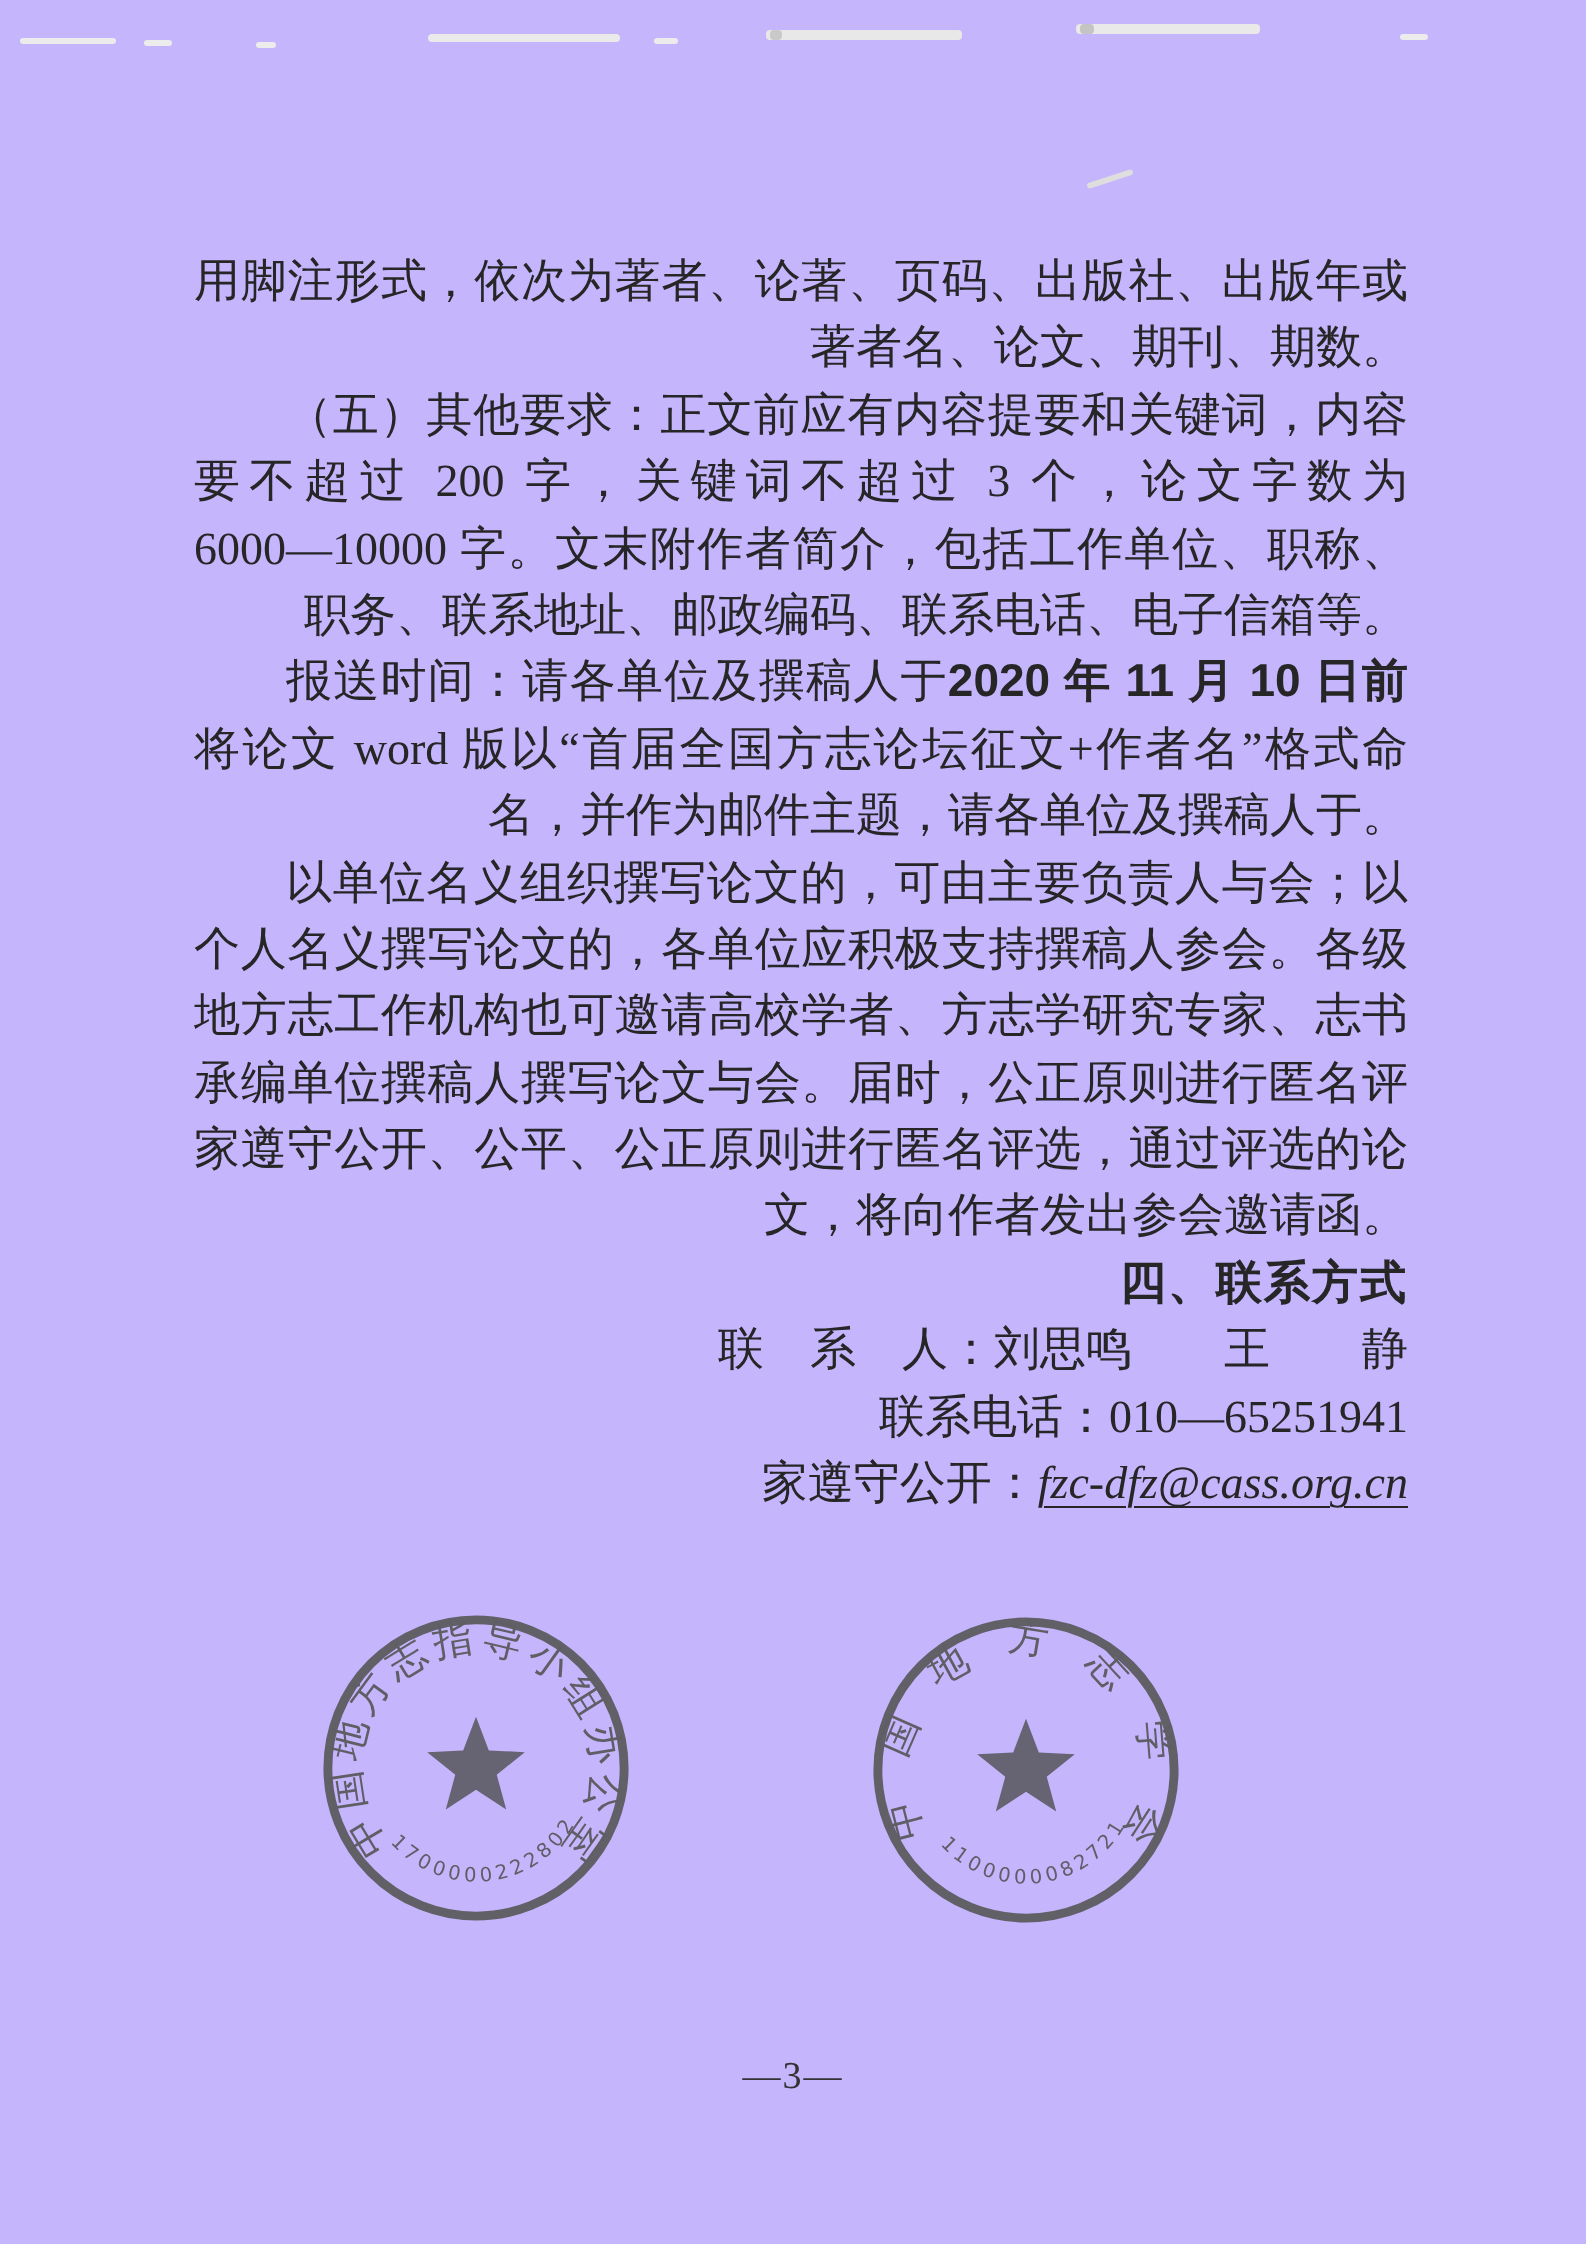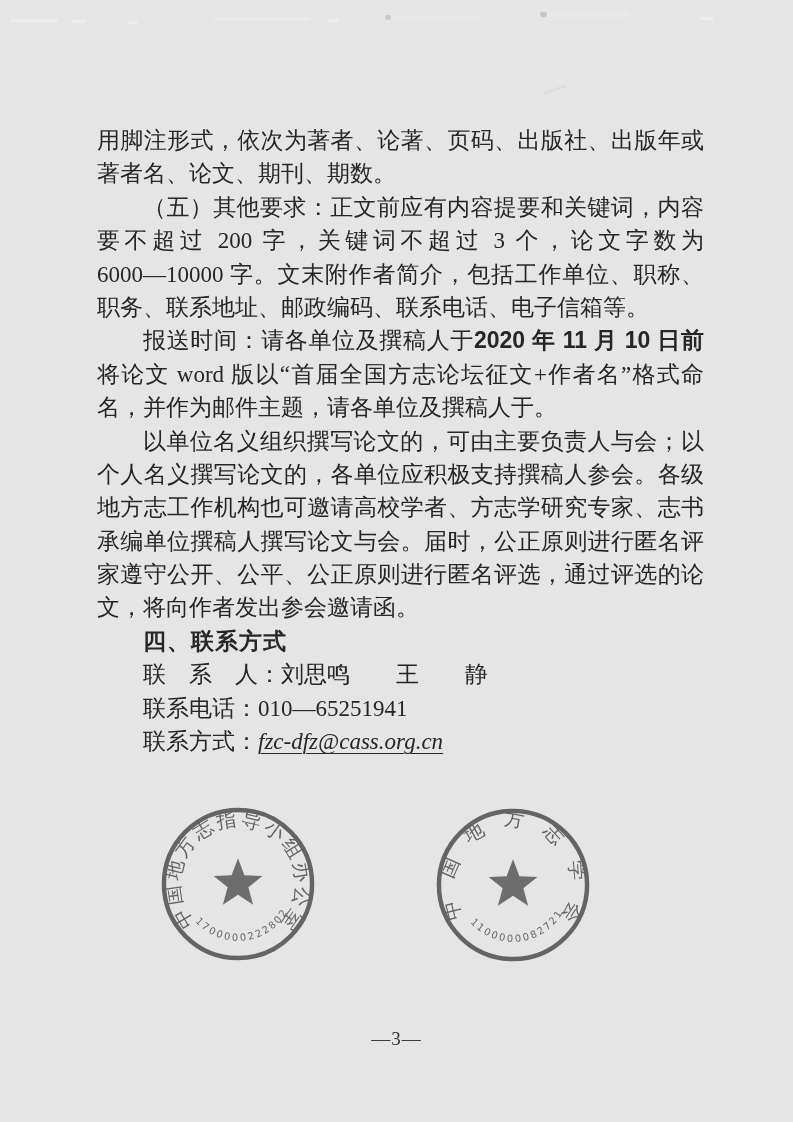--- a/index.html
+++ b/index.html
@@ -1,26 +1,26 @@
 <!DOCTYPE html>
 <html><head>
 <meta charset="utf-8">
 <style>
   html,body{margin:0;padding:0;background:#ffffff;}
   .page{
     position:relative;width:793px;height:1122px;margin:0 auto;
-    background:#e5e5e5;overflow:hidden;
+    background:#c4b5fd;overflow:hidden;
     font-family:"Liberation Serif","DejaVu Serif",serif;color:#262626;
   }
   
   .artifact{position:absolute;background:#ececec;border-radius:2px;}
 
   
   .bodytext{position:absolute;left:97px;top:124px;width:607px;font-size:23px;line-height:33.4px;color:#262626;}
-  .line{height:33.4px;overflow:hidden;}
+  .line{height:33.4px;overflow:hidden;text-align:right;}
   .fill{text-align:justify;text-align-last:justify;text-justify:inter-character;}
   .ind{text-indent:46px;}
   .hd{font-weight:700;font-family:"Liberation Sans","DejaVu Sans",sans-serif;letter-spacing:1px;}
   .b{font-weight:700;font-family:"Liberation Sans","DejaVu Sans",sans-serif;}
   .u{text-decoration:underline;text-underline-offset:4px;text-decoration-thickness:1px;font-style:italic;}
 
   
   .pageno{position:absolute;left:0;top:1028px;width:100%;text-align:center;font-size:19px;letter-spacing:1px;color:#333;}
 
   
@@ -64,21 +64,21 @@
     <div class="line">名，并作为邮件主题，请各单位及撰稿人于。</div>
     <div class="line fill ind">以单位名义组织撰写论文的，可由主要负责人与会；以</div>
     <div class="line fill">个人名义撰写论文的，各单位应积极支持撰稿人参会。各级</div>
     <div class="line fill">地方志工作机构也可邀请高校学者、方志学研究专家、志书</div>
     <div class="line fill">承编单位撰稿人撰写论文与会。届时，公正原则进行匿名评选</div>
     <div class="line fill">家遵守公开、公平、公正原则进行匿名评选，通过评选的论</div>
     <div class="line">文，将向作者发出参会邀请函。</div>
     <div class="line ind hd">四、联系方式</div>
     <div class="line ind">联　系　人：刘思鸣　　王　　静</div>
     <div class="line ind">联系电话：010—65251941</div>
-    <div class="line ind"><span>联系方式：</span><span class="u">fzc-dfz@cass.org.cn</span></div>
+    <div class="line ind"><span>家遵守公开：</span><span class="u">fzc-dfz@cass.org.cn</span></div>
   </div>
 
   <svg class="seal seal-left" viewBox="0 0 160 160">
     <circle class="seal-ring" cx="80" cy="80" r="75"></circle>
     <polygon class="seal-star" points="80,54 86.5,71.1 104.7,72 90.5,83.4 95.3,101 80,91 64.7,101 69.5,83.4 55.3,72 73.5,71.1"></polygon>
     <path id="arcL" d="M 38.3 121.7 A 59 59 0 1 1 121.7 121.7" fill="none"></path>
     <path id="numL" d="M 30.2 108.8 A 57.5 57.5 0 0 0 129.8 108.8" fill="none"></path>
     <text class="seal-arc-text"><textPath href="#arcL" startOffset="3">中国地方志指导小组办公室</textPath></text>
     <text class="seal-num-text"><textPath href="#numL" startOffset="11">1700000222802</textPath></text>
   </svg>

